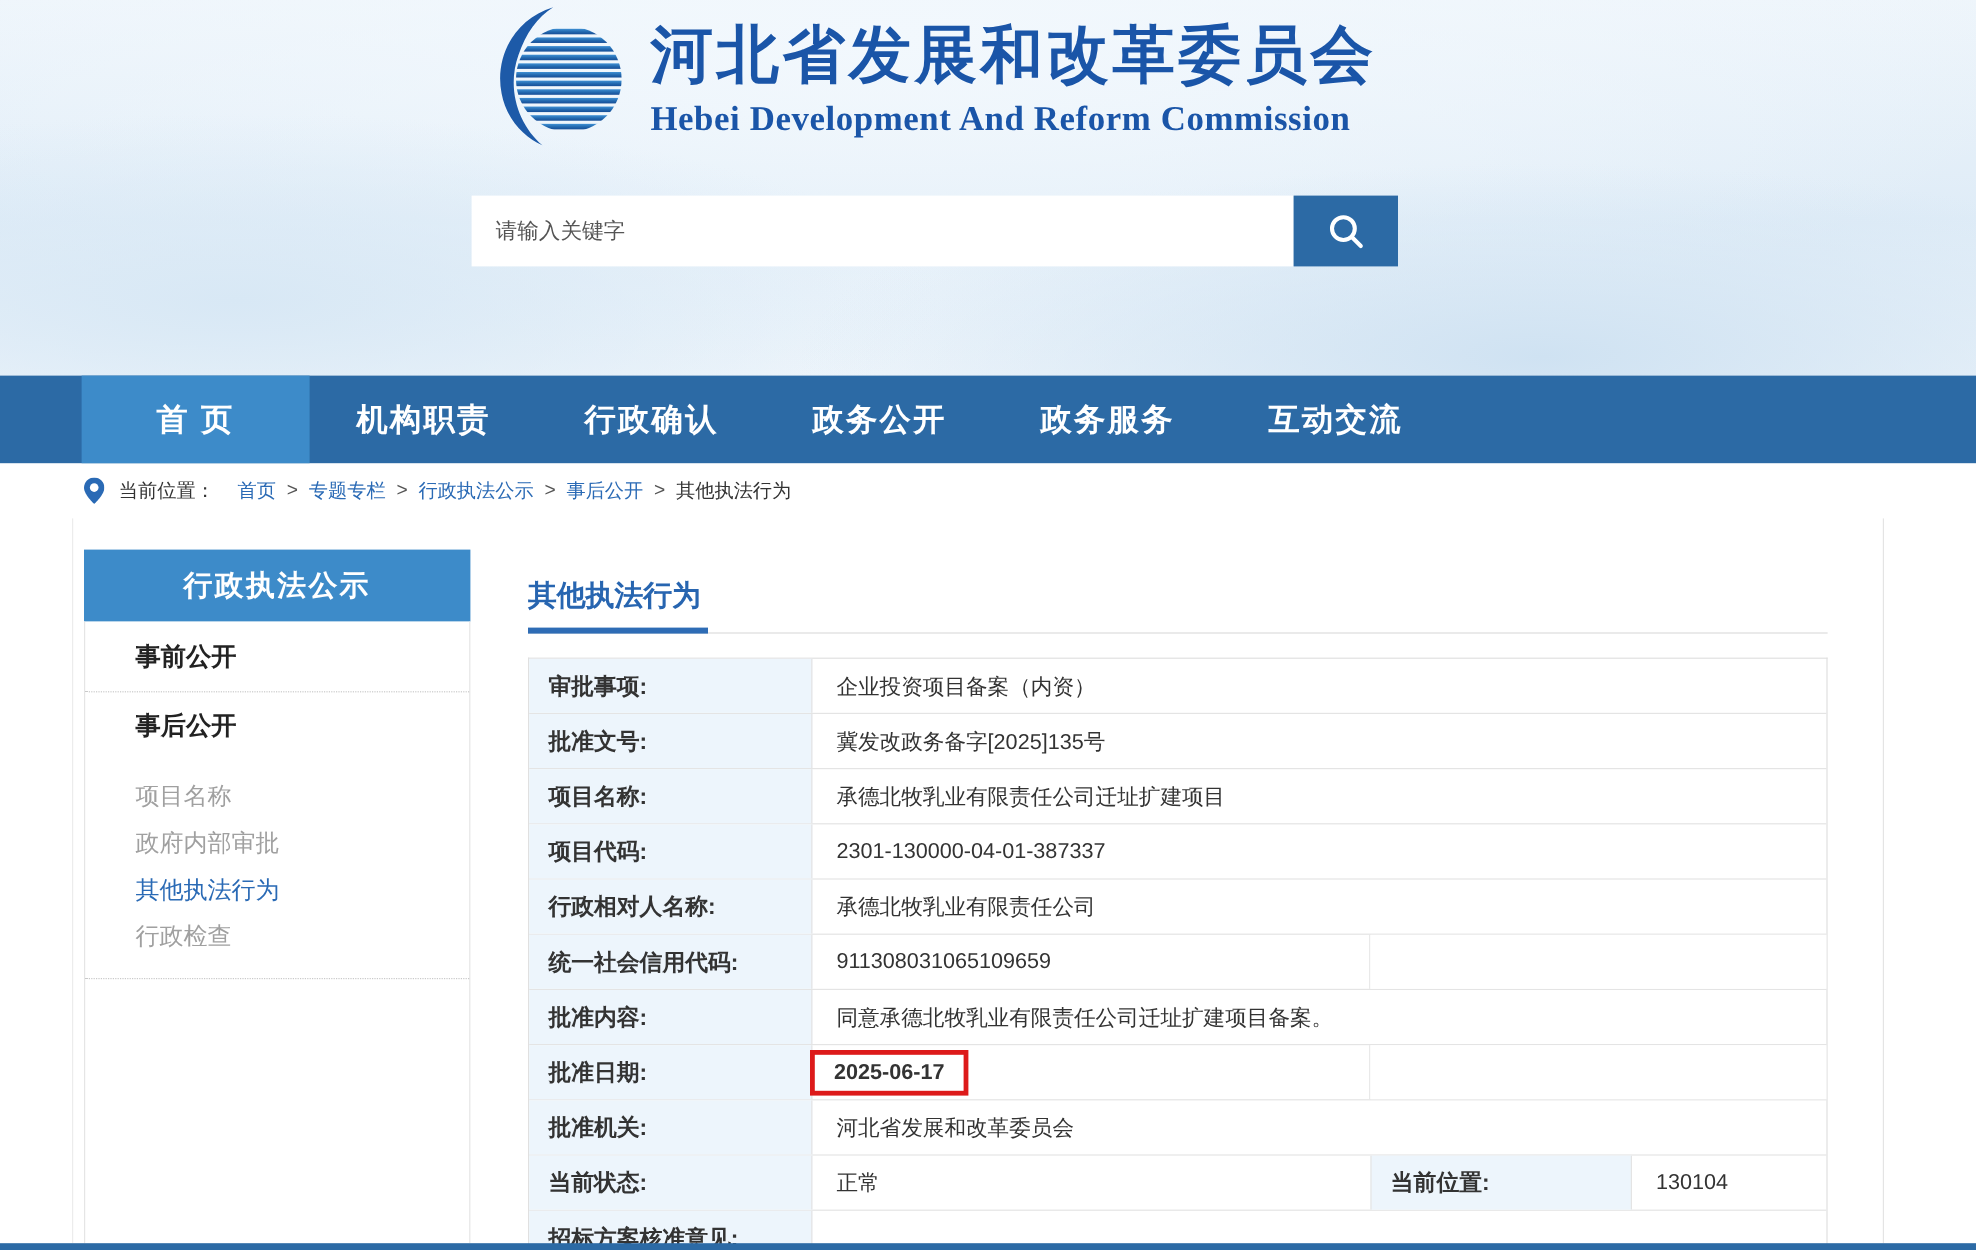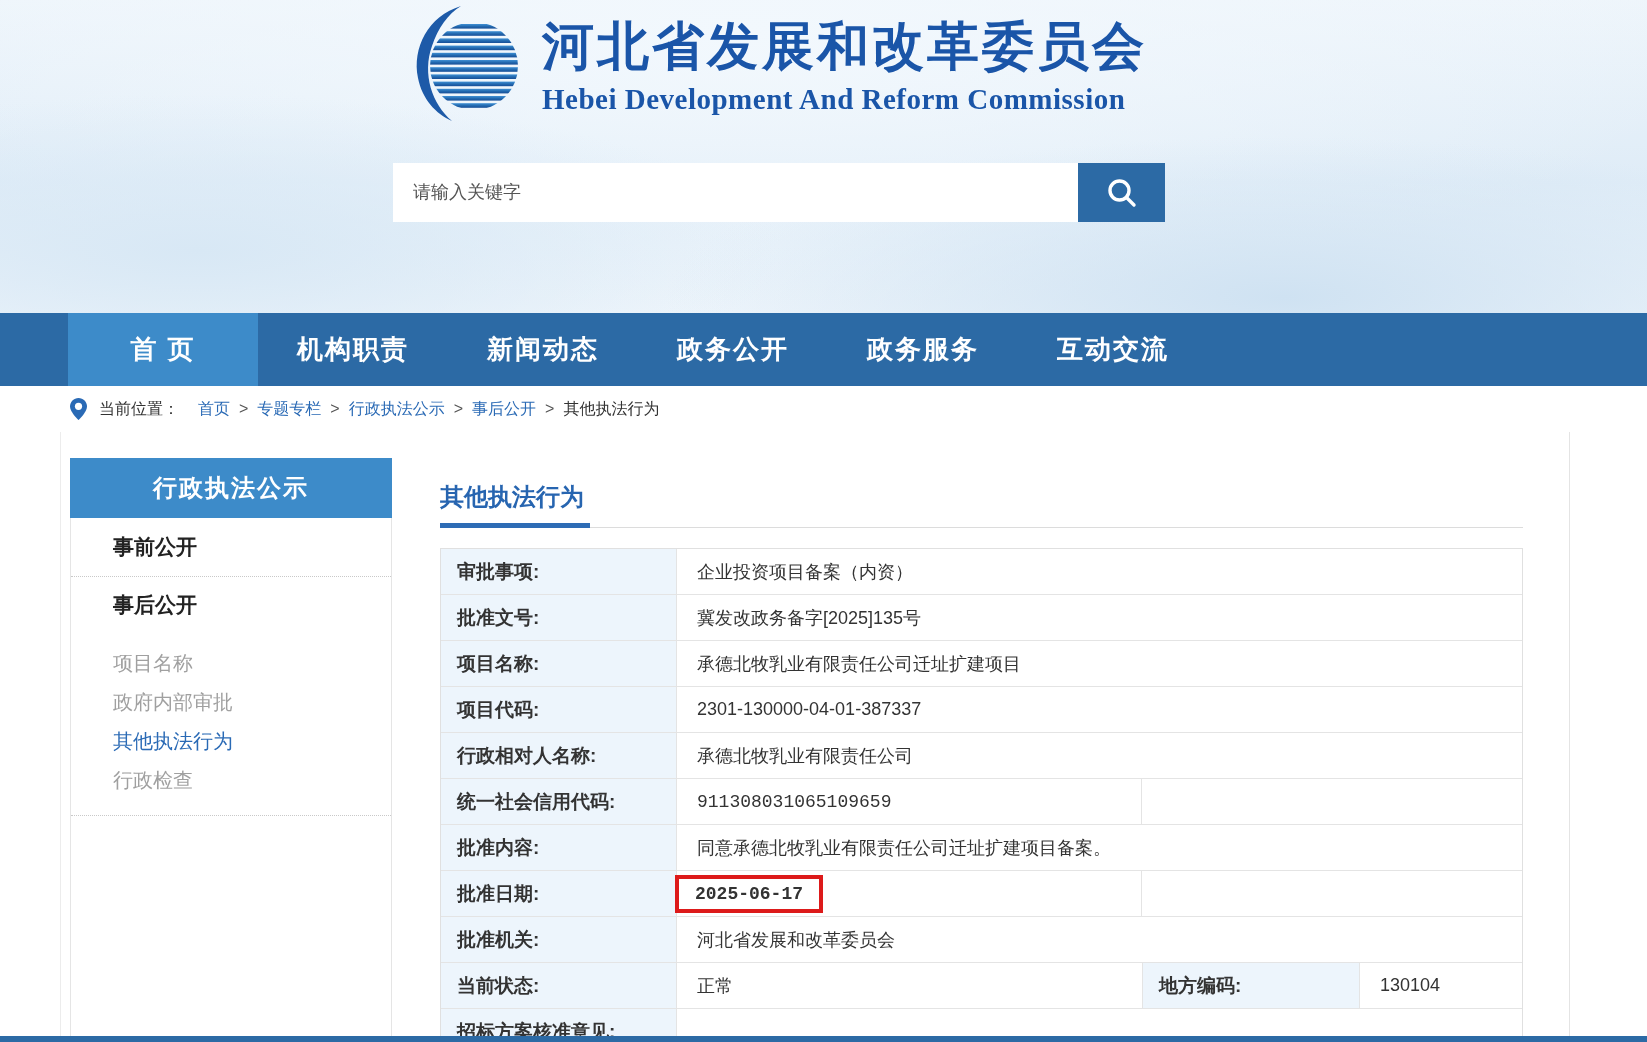--- a/index.html
+++ b/index.html
@@ -105,21 +105,21 @@
   .cell-label {
     width:236px; background:#edf5fc; border-right:1px solid #e4e4e4;
     display:flex; align-items:center; padding-left:16px;
     font-size:19px; font-weight:bold; color:#333; flex:none;
   }
   .cell-label.l2 { width:218px; border-left:1px solid #e4e4e4; border-right:1px solid #e4e4e4; }
   .cell-value {
     flex:1; display:flex; align-items:center; padding-left:20px;
     font-size:18px; color:#333;
   }
-  .cell-value.mid { flex:none; width:465px; border-right:1px solid #e4e4e4;font-family:Liberation Mono, monospace; }
+  .cell-value.mid { flex:none; width:465px; border-right:1px solid #e4e4e4; }
   .cell-filler { flex:1; background:#fff; }
   .red-box {
     display:inline-flex; align-items:center; border:4px solid #dd1a1a;
     height:38px; padding:0 16px 0 16px; margin-left:-22px; font-weight:bold;
   }
 
   
   .footer-line { position:absolute; left:0; top:1036px; width:1647px; height:6px; background:#2c6aa5; }
 </style>
 </head>
@@ -166,21 +166,21 @@
         <circle cx="14.5" cy="14.5" r="9.5" fill="none" stroke="#ffffff" stroke-width="3.4"></circle>
         <line x1="21.5" y1="21.5" x2="29" y2="29" stroke="#ffffff" stroke-width="3.4" stroke-linecap="round"></line>
       </svg>
     </button>
   </div>
 </div>
 
 <div class="nav">
   <div class="nav-item active">首 页</div>
   <div class="nav-item">机构职责</div>
-  <div class="nav-item">新闻动态</div>
+  <div class="nav-item">行政确认</div>
   <div class="nav-item">政务公开</div>
   <div class="nav-item">政务服务</div>
   <div class="nav-item">互动交流</div>
 </div>
 
 <div class="breadcrumb">
   <svg class="crumb-pin" width="17" height="22" viewBox="0 0 17 22">
     <path d="M8.5,0 C3.8,0 0,3.8 0,8.5 C0,14.2 8.5,22 8.5,22 C8.5,22 17,14.2 17,8.5 C17,3.8 13.2,0 8.5,0 Z" fill="#2a6ab5"></path>
     <circle cx="8.5" cy="8.3" r="3.6" fill="#ffffff"></circle>
   </svg>
@@ -267,21 +267,21 @@
     </div>
 
     <div class="row">
       <div class="cell-label">批准机关:</div>
       <div class="cell-value">河北省发展和改革委员会</div>
     </div>
 
     <div class="row">
       <div class="cell-label">当前状态:</div>
       <div class="cell-value mid" style="border-right:none;">正常</div>
-      <div class="cell-label l2">地方编码:</div>
+      <div class="cell-label l2">当前位置:</div>
       <div class="cell-value">130104</div>
     </div>
 
     <div class="row">
       <div class="cell-label">招标方案核准意见:</div>
       <div class="cell-value"></div>
     </div>
 
   </div>
 </div>

